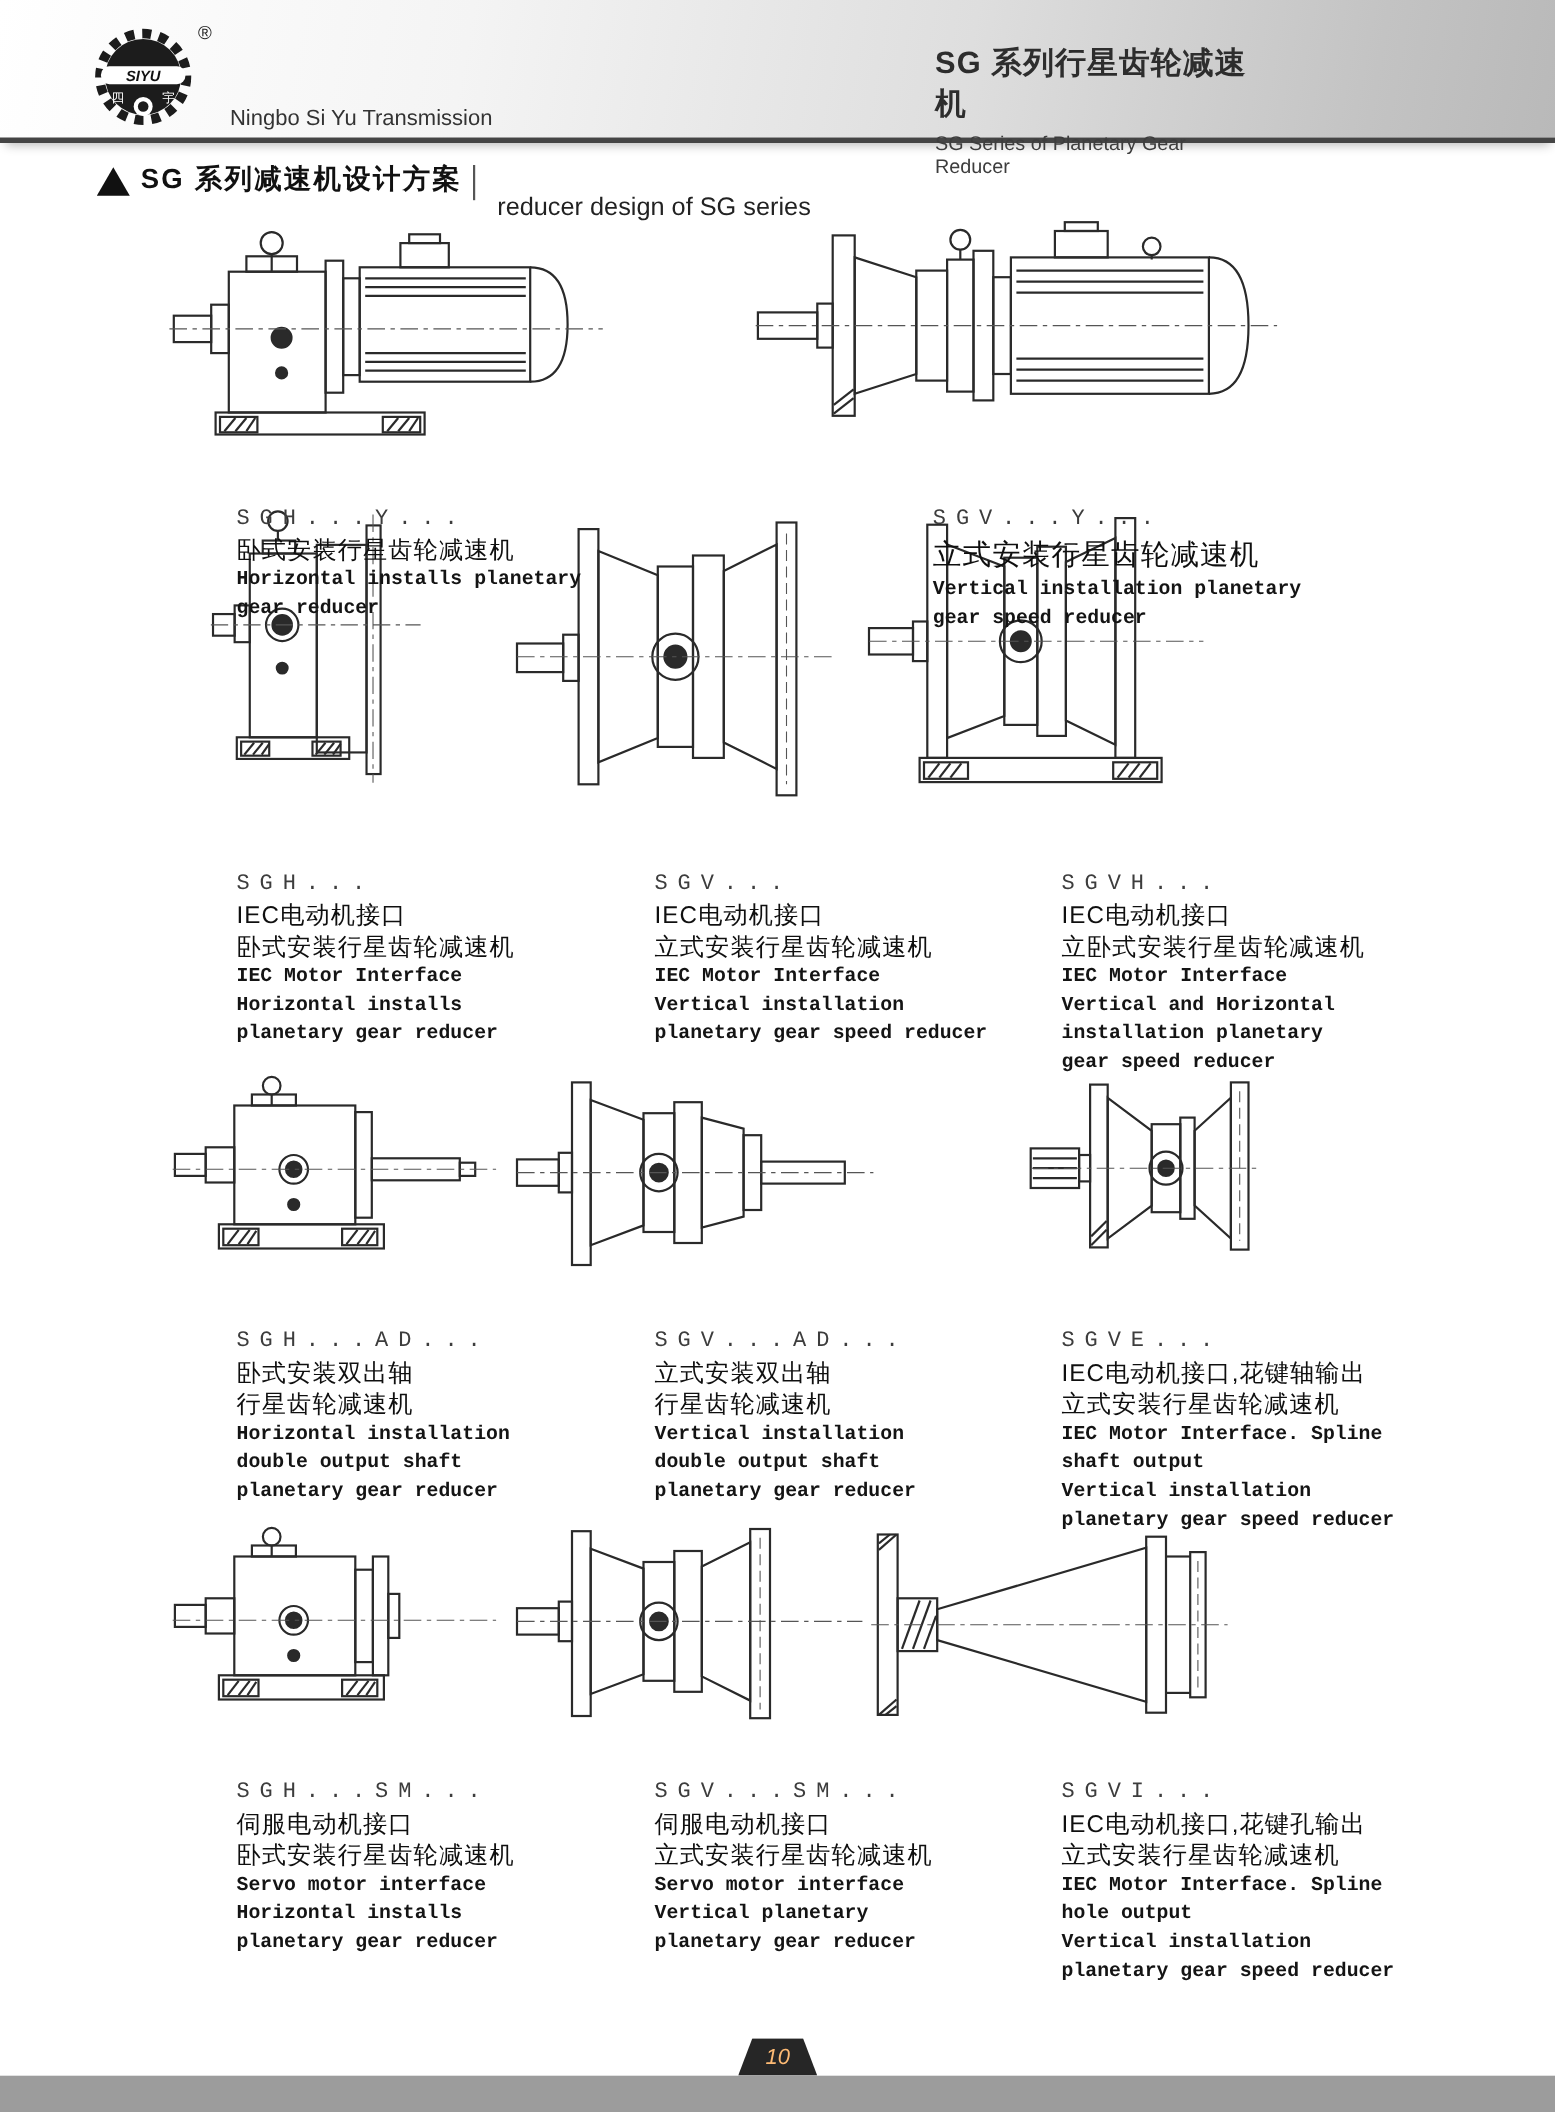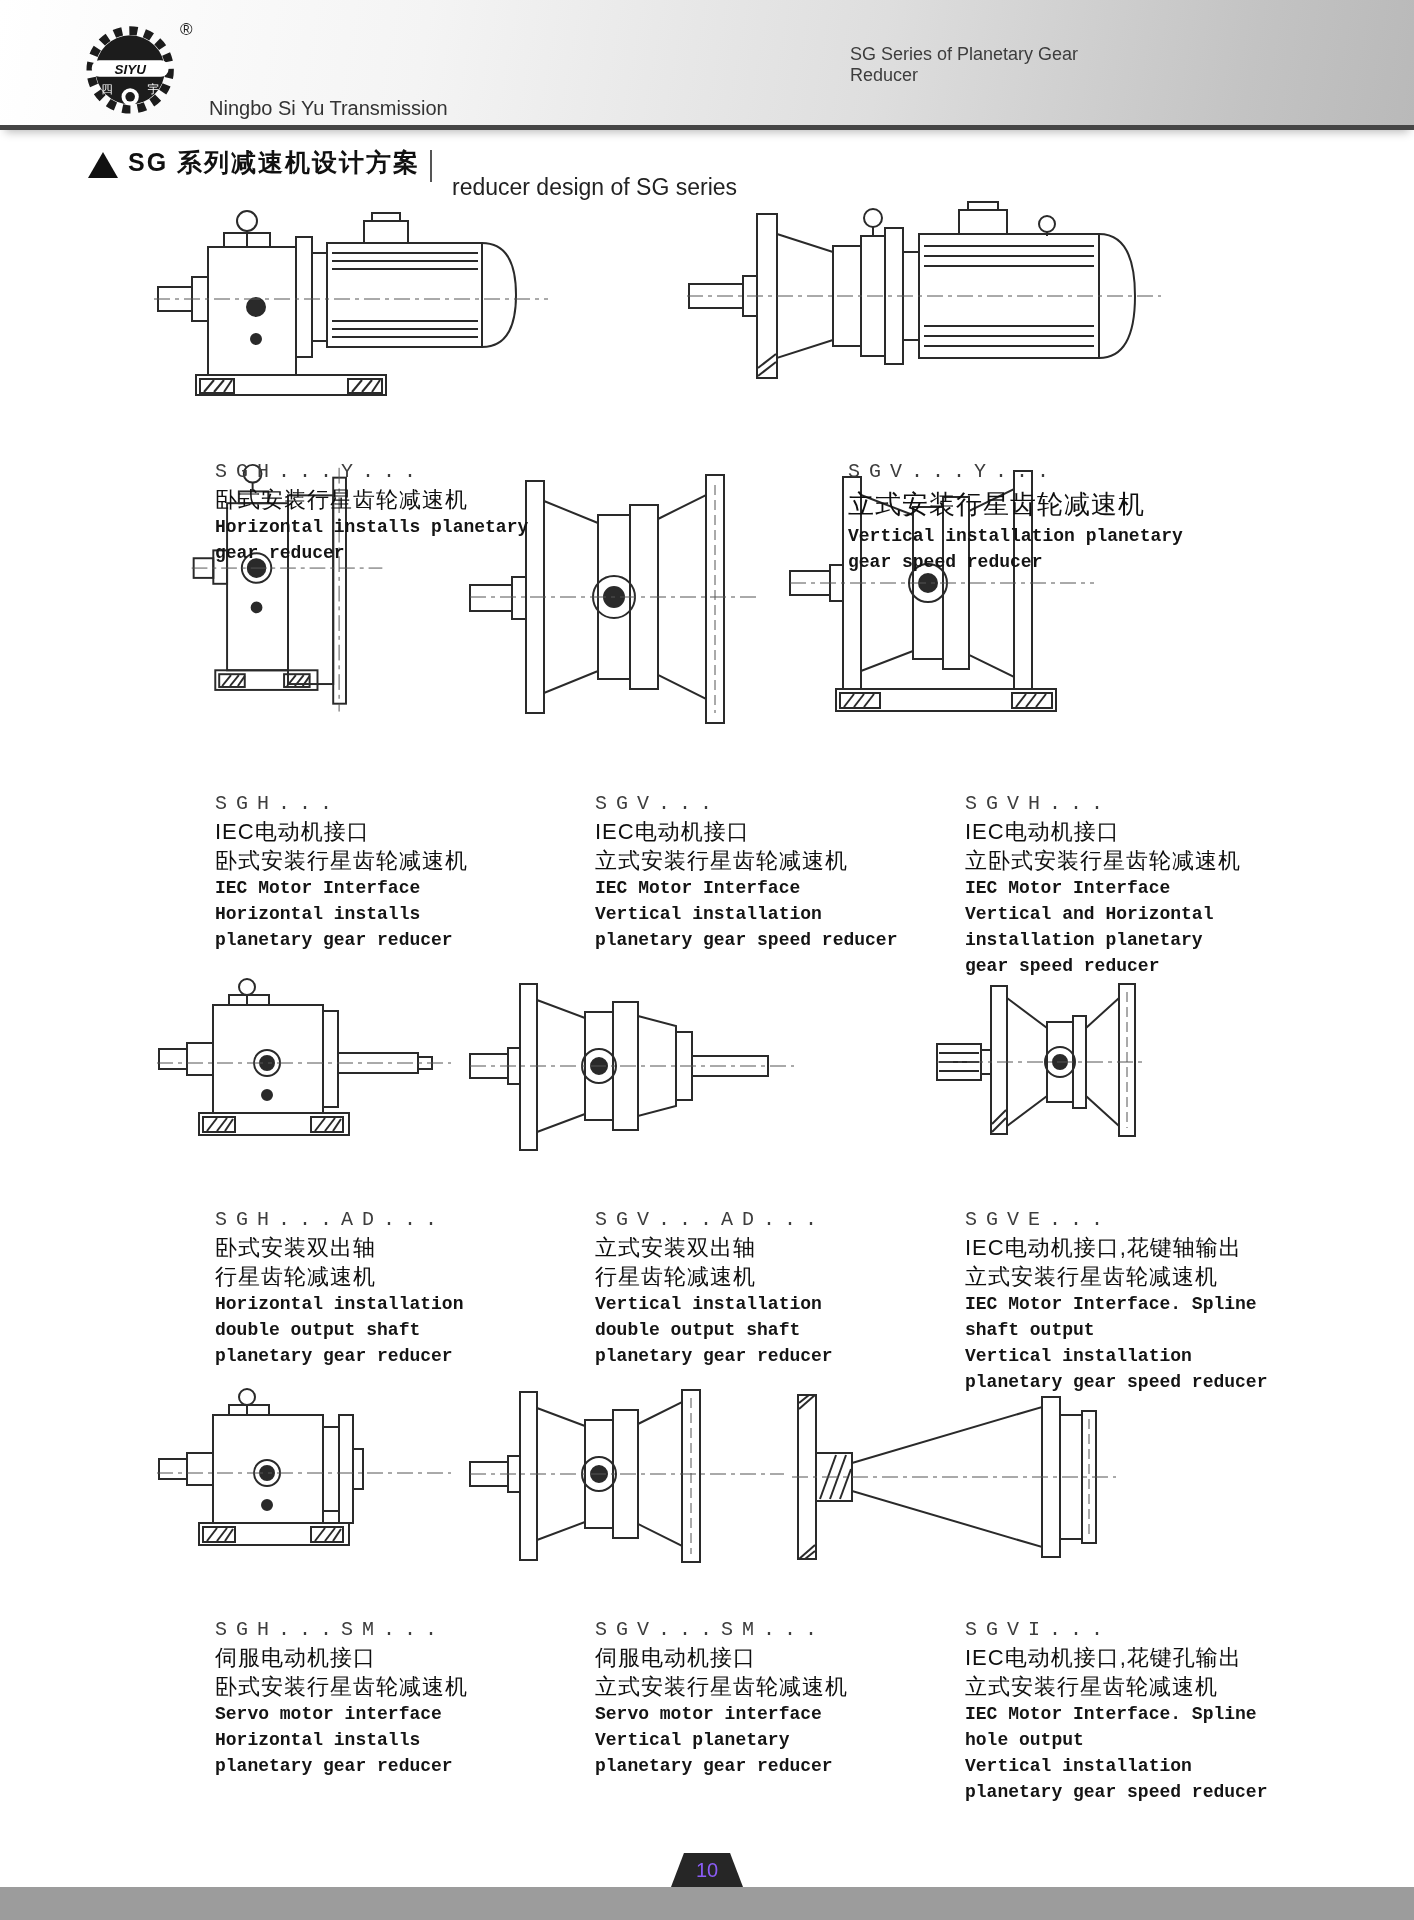--- a/index.html
+++ b/index.html
@@ -30,41 +30,42 @@
   .model{font-family:"Liberation Mono",monospace;font-size:20px;line-height:26px;
          letter-spacing:9px;color:#3d3d3d;}
   .cn{font-size:22px;line-height:29px;font-weight:400;color:#0f0f0f;letter-spacing:1px;}
   .cn-big{font-size:26px;line-height:38px;}
   .en{font-family:"Liberation Mono",monospace;font-size:18px;line-height:26px;font-weight:700;color:#141414;}
   
   .footer-bar{position:absolute;left:0;top:1887px;width:1414px;height:33px;background:#9c9c9c;}
   .page-tab{position:absolute;left:671px;top:1853px;width:72px;height:34px;background:#262626;
             clip-path:polygon(18% 0,82% 0,100% 100%,0 100%);
             display:flex;align-items:center;justify-content:center;}
-  .page-tab span{color:#8b5cf6;font-size:20px;font-family:"Liberation Sans",sans-serif;}
+  .page-tab span{color:#fdba74;font-size:20px;font-family:"Liberation Sans",sans-serif;font-style:italic;}
 </style>
 </head>
 <body>
 
 <div class="page">
 
   <div class="header">
     <svg class="logo" viewBox="0 0 100 100">
       <circle cx="46" cy="52" r="41" fill="none" stroke="#1c1c1c" stroke-width="9" stroke-dasharray="8.5 7.5"></circle>
       <circle cx="46" cy="52" r="36" fill="#1c1c1c"></circle>
       <rect x="6" y="42" width="80" height="17" rx="8" fill="#ffffff"></rect>
       <text x="46" y="56" text-anchor="middle" font-size="14" font-weight="bold" font-style="italic" fill="#111">SIYU</text>
       <text x="16" y="76" font-size="12" fill="#ffffff">四</text>
       <text x="64" y="76" font-size="12" fill="#ffffff">宇</text>
       <circle cx="46" cy="80" r="9" fill="#ffffff"></circle>
       <circle cx="46" cy="80" r="5" fill="#1c1c1c"></circle>
     </svg>
     <div class="reg-mark">®</div>
     <div class="company-en">Ningbo Si Yu Transmission</div>
     <div class="series-block">
+      <div class="series-cn">SG 系列行星齿轮减速机</div>
       <div class="series-en">SG  Series of Planetary Gear Reducer</div>
     </div>
   </div>
 
   <div class="tri"></div>
   <div class="sec-cn">SG 系列减速机设计方案</div>
   <div class="sec-div"></div>
   <div class="sec-en">reducer design of SG  series</div>
 
   <div class="fig" style="left:152px;top:195px;width:400px;height:210px">

